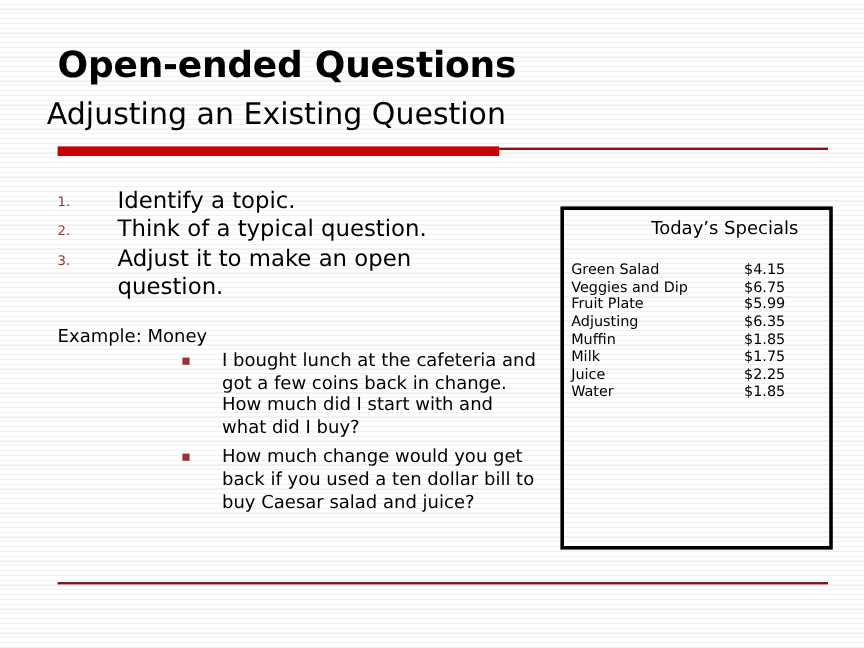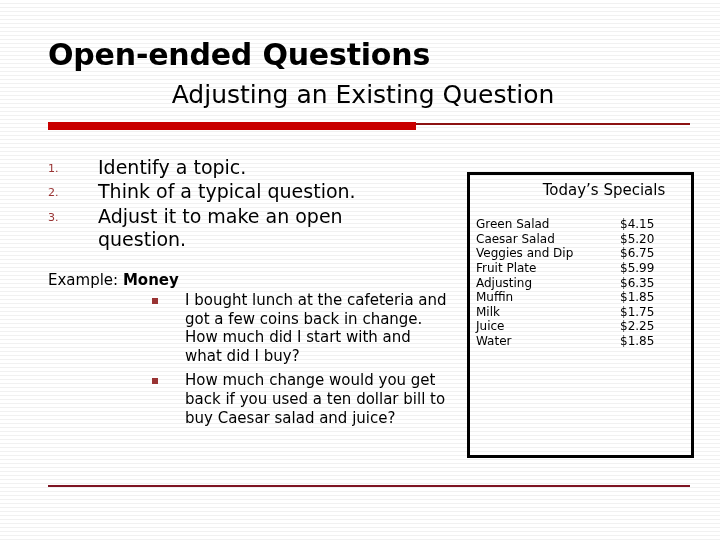--- a/index.html
+++ b/index.html
@@ -38,29 +38,28 @@
     top: 40px;
     width: 620px;
     font-size: 30px;
     font-weight: bold;
     color: #000000;
     letter-spacing: -0.2px;
     line-height: 1.0;
     white-space: nowrap;
   }
   #subtitle {
-    left: 53px;
+    left: 39px;
     top: 82px;
     width: 620px;
     font-size: 25px;
     font-weight: normal;
     color: #000000;
     line-height: 1.0;
     white-space: nowrap;
-    text-align: center;
   }
 
   
   #rule-thick {
     left: 48px;
     top: 122px;
     width: 368px;
     height: 8px;
     background: #c90000;
   }
@@ -108,21 +107,21 @@
   
   #example-line {
     left: 48px;
     top: 271px;
     font-size: 15px;
     color: #000000;
     line-height: 1.2;
     white-space: nowrap;
   }
   #example-line .ex-label { font-weight: normal; }
-  #example-line .ex-topic { font-weight: bold; }
+  #example-line .ex-topic { font-weight: normal; }
 
   #example-bullets {
     left: 152px;
     top: 291px;
     width: 300px;
   }
   .bullet-row {
     display: flex;
     align-items: flex-start;
     margin-bottom: 6px;
@@ -236,24 +235,20 @@
 
     <div id="specials-title">Today’s Specials</div>
 
     <div id="specials-list">
 
       <div class="spec-row">
         <span class="spec-name">Green Salad</span>
         <span class="spec-price">$4.15</span>
       </div>
       <div class="spec-row">
-        <span class="spec-name">Caesar Salad</span>
-        <span class="spec-price">$5.20</span>
-      </div>
-      <div class="spec-row">
         <span class="spec-name">Veggies and Dip</span>
         <span class="spec-price">$6.75</span>
       </div>
       <div class="spec-row">
         <span class="spec-name">Fruit Plate</span>
         <span class="spec-price">$5.99</span>
       </div>
       <div class="spec-row">
         <span class="spec-name">Adjusting</span>
         <span class="spec-price">$6.35</span>

